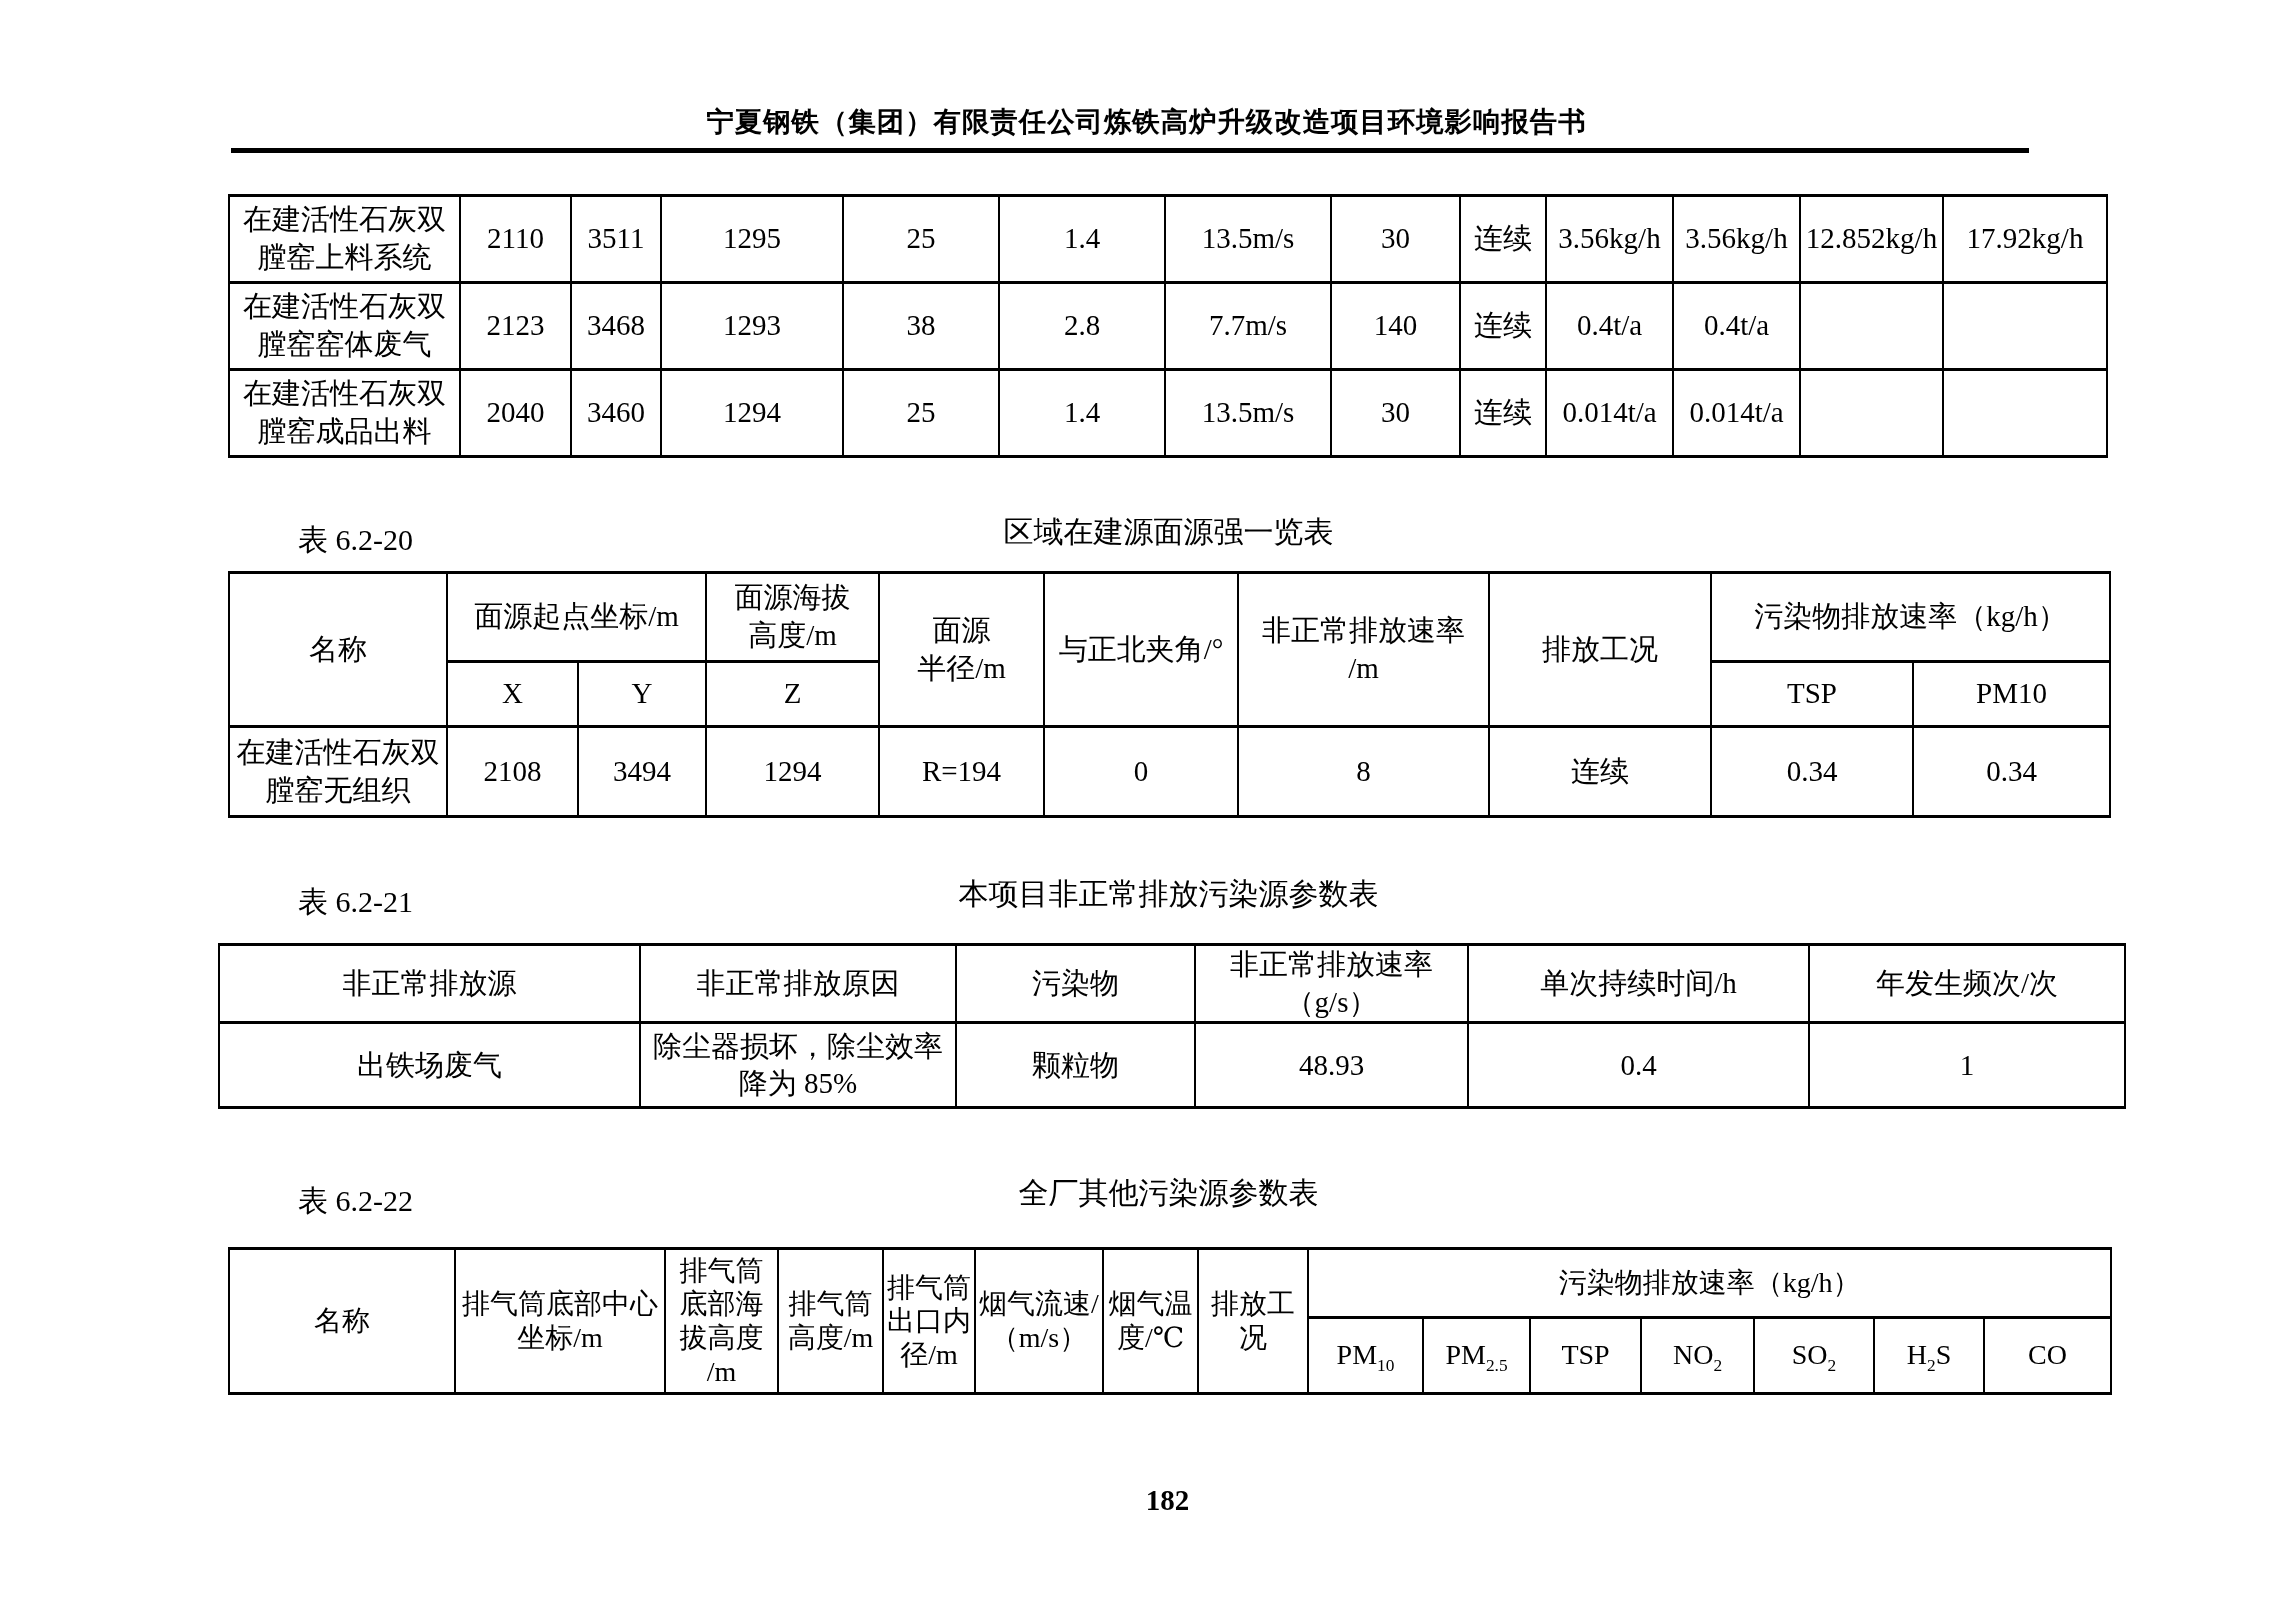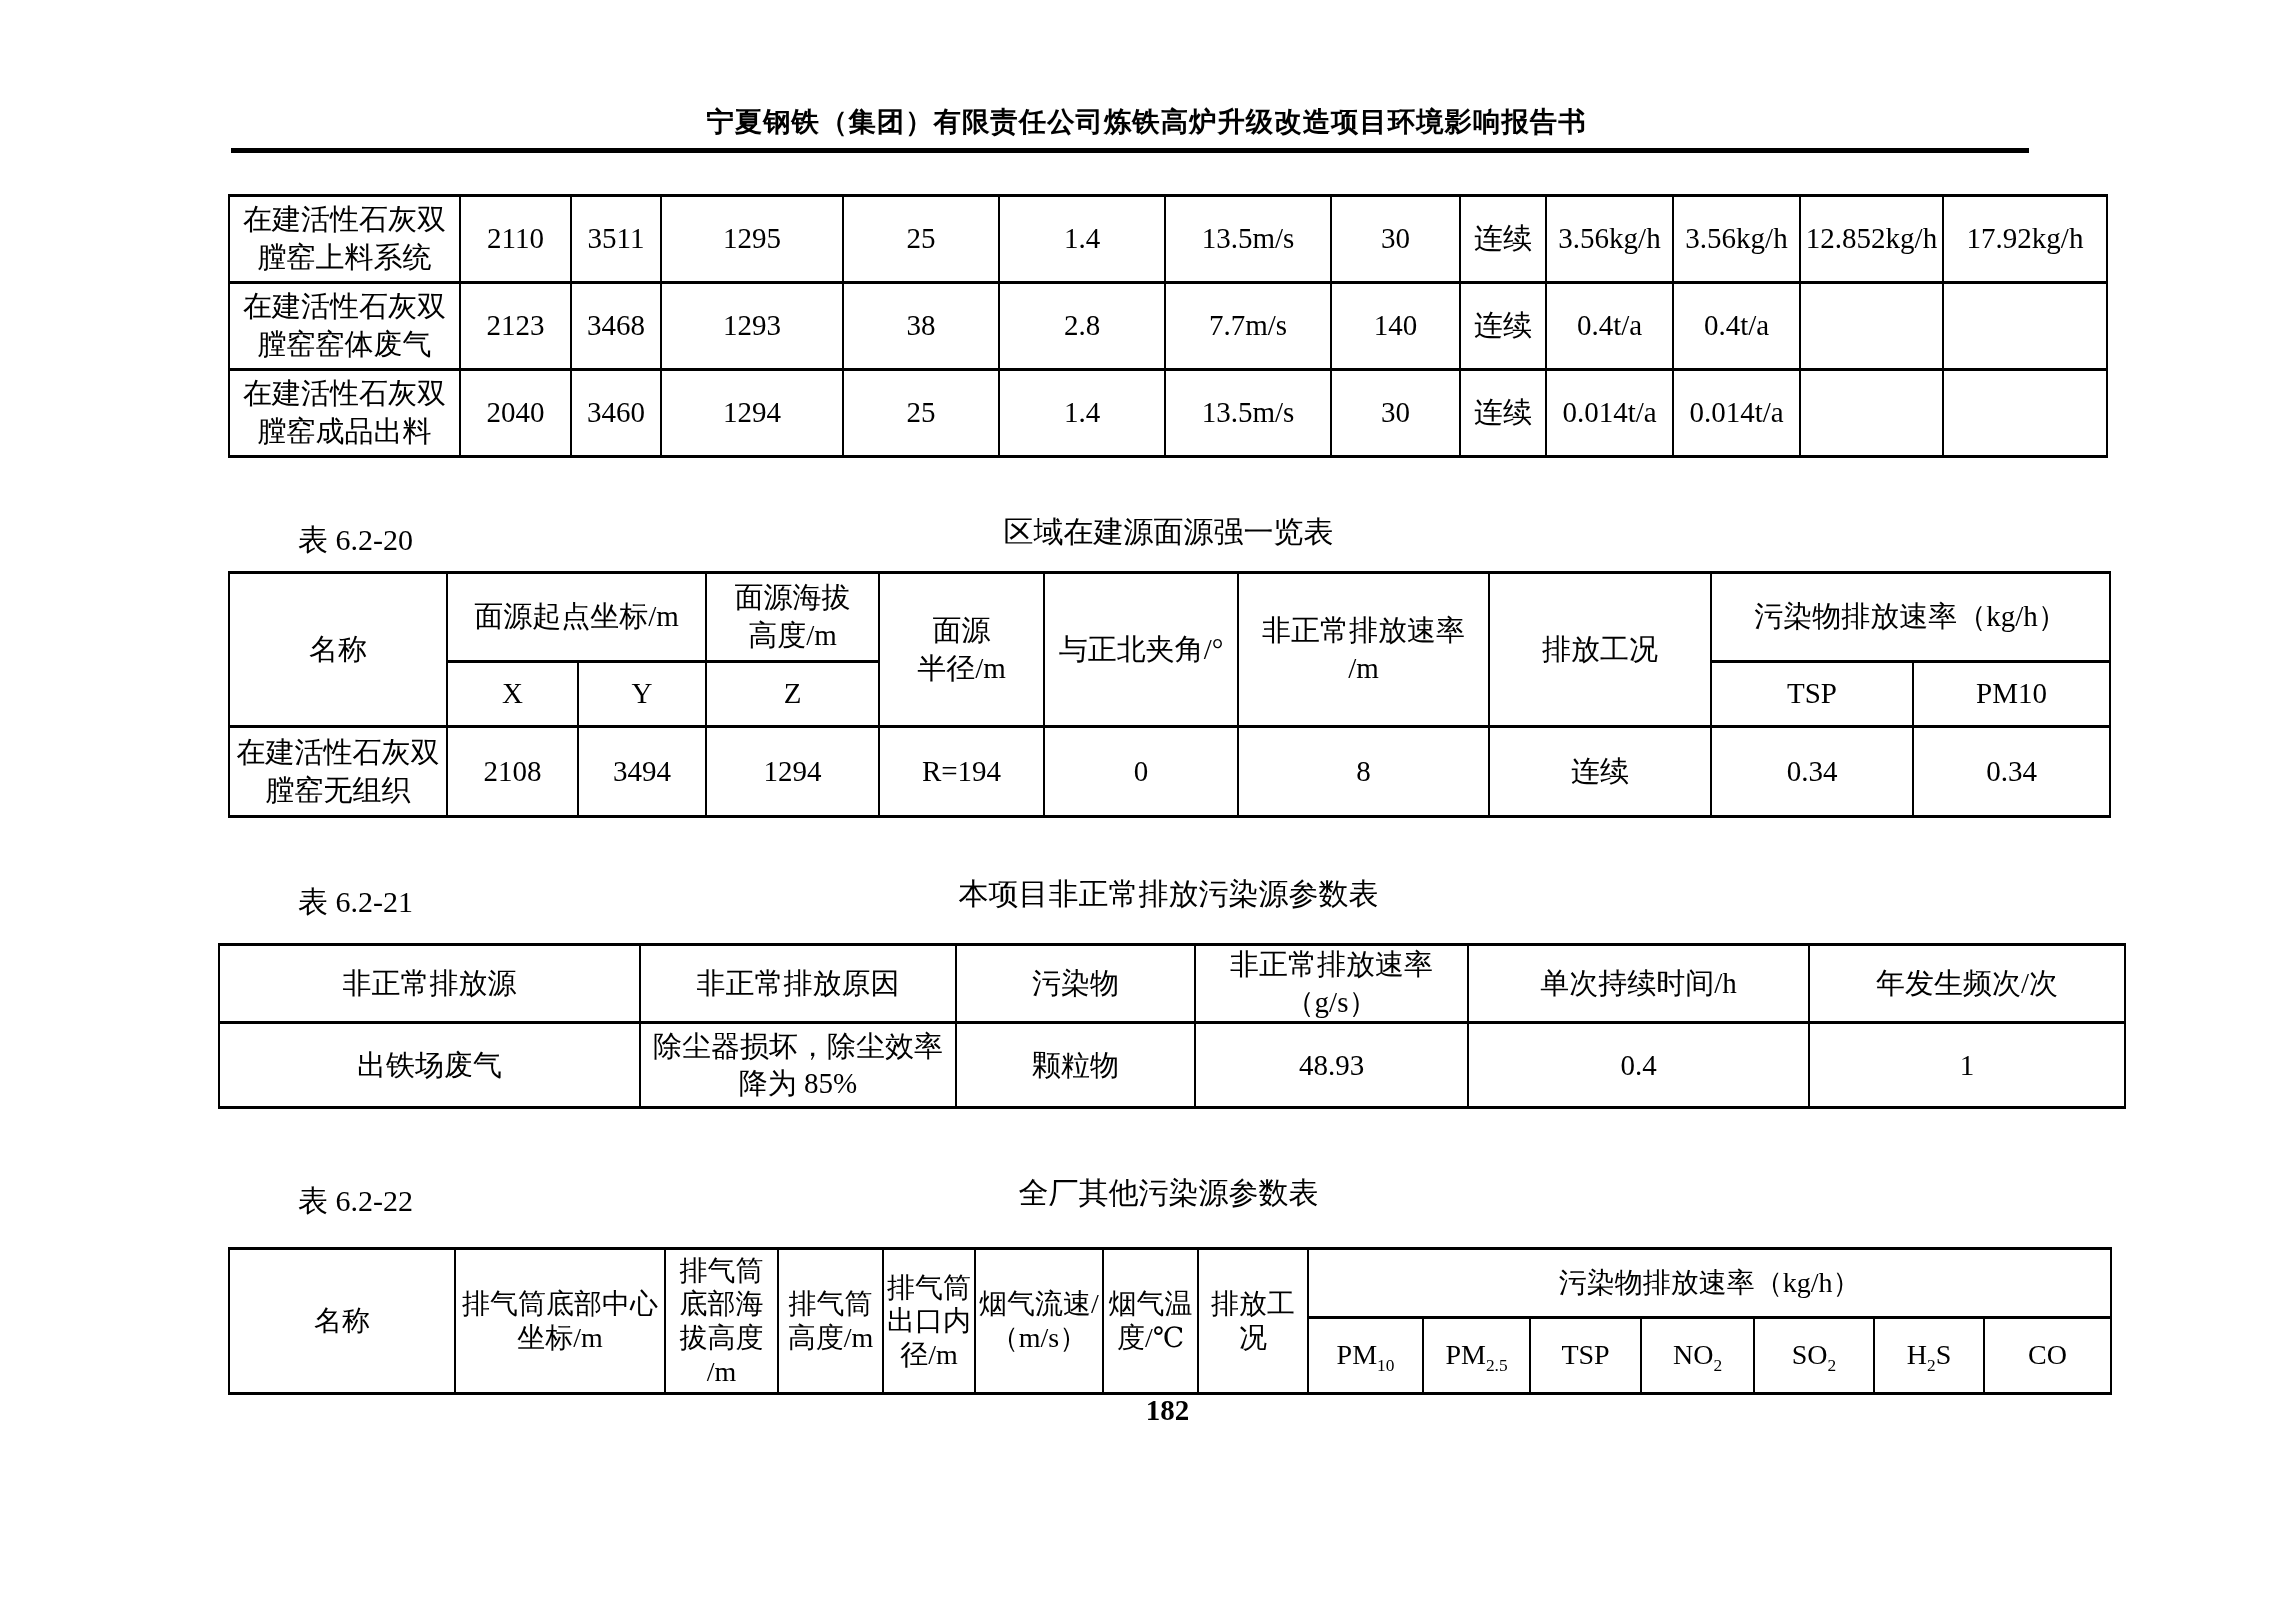--- a/index.html
+++ b/index.html
@@ -68,21 +68,21 @@
   .t21 tr.r2 { height: 85px; }
 
   .t22 { top: 1247px; left: 228px; width: 1881px; font-size: 28px; }
   .t22 td { line-height: 1.2; }
   .t22 tr.r1 { height: 69px; }
   .t22 tr.r2 { height: 76px; }
   .t22 sub { font-size: 0.62em; line-height: 1; }
 
   .page-num {
     position: absolute;
-    top: 1394px;
+    top: 1484px;
     left: 228px;
     width: 1879px;
     text-align: center;
     font-size: 29px;
     font-weight: bold;
   }
 </style>
 </head>
 <body>
 

